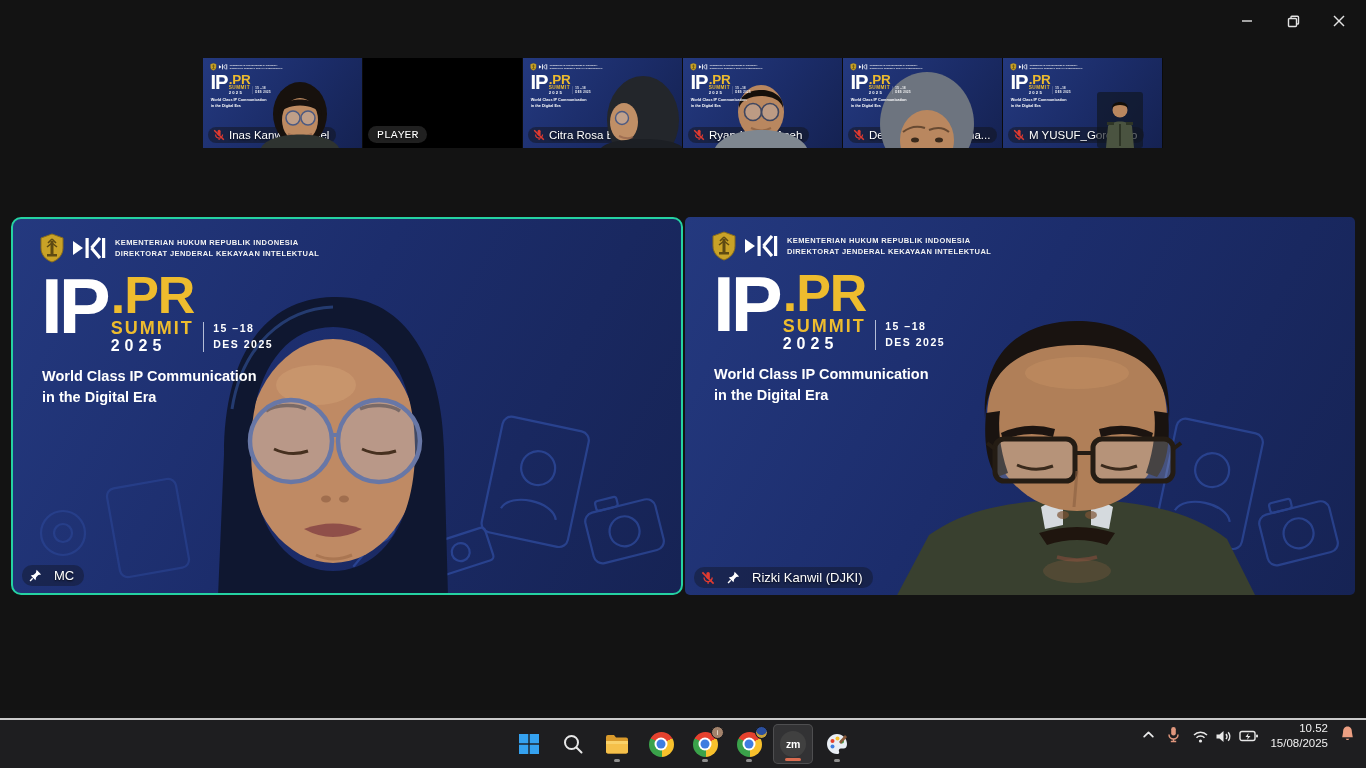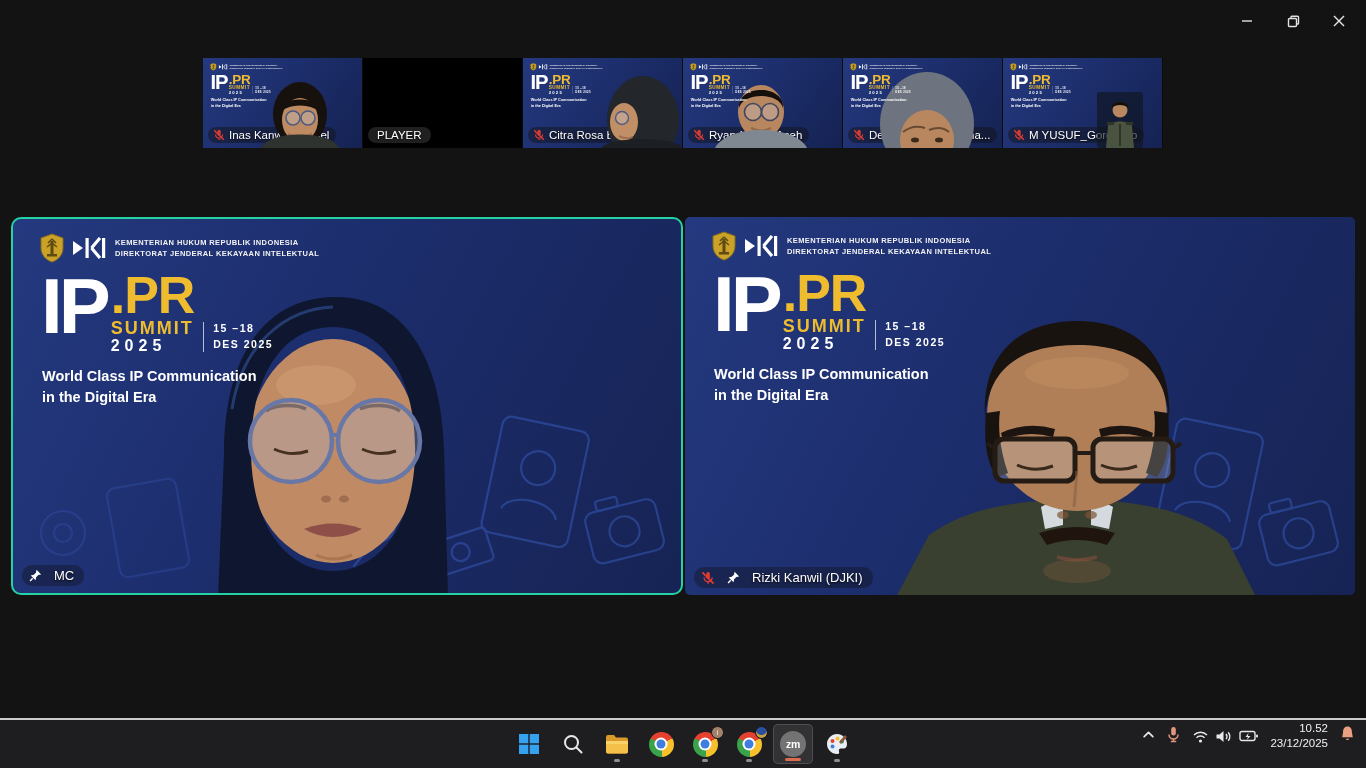--- a/index.html
+++ b/index.html
@@ -11,21 +11,21 @@
   
   .winctl{position:absolute;top:6px;right:4px;display:flex;z-index:50;}
   .wbtn{width:46px;height:30px;display:flex;align-items:center;justify-content:center;cursor:default;}
   .wbtn svg{stroke:#e2e2e2;fill:none;stroke-width:1.4;}
 
   
   .strip{position:absolute;left:203px;top:58px;width:960px;height:90px;display:flex;z-index:5;}
   .thumb{width:160px;height:90px;position:relative;overflow:hidden;flex:0 0 160px;
     background:linear-gradient(125deg,#24397f 0%,#1b2c68 55%,#152252 100%);
     border-right:1px solid #0b0b0b;box-sizing:border-box;}
-  .thumb.black{background:#000;}
+  .thumb.black{background:#000;font-family:Liberation Mono, monospace;}
   .thumb .namebar{position:absolute;left:5px;bottom:5px;max-width:150px;display:flex;align-items:center;gap:4px;
     background:rgba(18,18,18,.45);border-radius:9px;padding:2px 7px 2px 5px;
     color:#fff;font-size:11.5px;white-space:nowrap;overflow:hidden;text-shadow:0 1px 2px rgba(0,0,0,.8);}
   .thumb.black .namebar{background:rgba(40,40,40,.8);padding:2px 9px;}
 
   
   .tile{position:absolute;top:217px;height:378px;overflow:hidden;box-sizing:border-box;
     background:linear-gradient(118deg,#24397f 0%,#1c2d6c 45%,#162354 100%);}
   .tile-left{left:11px;width:672px;border:2.5px solid #25d2a2;border-radius:10px;}
   .tile-right{left:685px;width:670px;border-radius:5px;}
@@ -66,21 +66,21 @@
   .chrome{width:25px;height:25px;border-radius:50%;position:relative;
     background:conic-gradient(from 300deg,#e5412e 0 120deg,#f8c12c 0 240deg,#3aa24a 0 360deg);}
   .chrome::before{content:"";position:absolute;left:50%;top:50%;transform:translate(-50%,-50%);
     width:13px;height:13px;border-radius:50%;background:#fff;}
   .chrome::after{content:"";position:absolute;left:50%;top:50%;transform:translate(-50%,-50%);
     width:9px;height:9px;border-radius:50%;background:#3f7de0;}
   .badge{position:absolute;top:2px;right:1px;width:13px;height:13px;border-radius:50%;z-index:2;
     display:flex;align-items:center;justify-content:center;font-size:8px;color:#f4e9d8;border:1px solid #17171a;box-sizing:border-box;}
   .badge.tan{background:#a2826b;}
   .badge.crest{background:#2b4f9e;box-shadow:inset 0 -3px 0 #c8a23a;}
-  .zoomicon{width:26px;height:26px;border-radius:50%;background:#737373;display:flex;align-items:center;justify-content:center;
+  .zoomicon{width:26px;height:26px;border-radius:50%;background:#404040;display:flex;align-items:center;justify-content:center;
     color:#fff;font-size:10.5px;font-weight:bold;letter-spacing:-.3px;}
   .tb-tray{position:absolute;right:10px;top:0;height:32px;display:flex;align-items:center;gap:11px;}
   .net-group{display:flex;align-items:center;gap:6px;}
   .clock{color:#f1f1f1;font-size:11.5px;line-height:1.3;text-align:right;}
 </style>
 </head>
 <body>
 
 <div class="winctl">
   <div class="wbtn">
@@ -721,21 +721,21 @@
         <path d="M13.2,3.2 a7,7 0 0 1 0,8.6" stroke="#e8e8e8" stroke-width="1.4" fill="none"></path>
       </svg>
       <svg width="20" height="14" viewBox="0 0 20 14">
         <rect x="1" y="2.5" width="15" height="9" rx="2" stroke="#e8e8e8" stroke-width="1.4" fill="none"></rect>
         <rect x="17" y="5.5" width="2" height="3" rx="1" fill="#e8e8e8"></rect>
         <path d="M9.5,4 L6.5,8 h2.4 l-1,3 L11.5,7 H9 Z" fill="#e8e8e8"></path>
       </svg>
     </div>
     <div class="clock">
       <div>10.52</div>
-      <div>23/12/2025</div>
+      <div>15/08/2025</div>
     </div>
     <div>
       <svg width="17" height="18" viewBox="0 0 16 17">
         <path d="M8,1.5 C5,1.5 3.8,4 3.8,7 L3,11.5 H13 L12.2,7 C12.2,4 11,1.5 8,1.5 Z" fill="#ec9f82"></path>
         <path d="M6.3,13 a1.8,1.8 0 0 0 3.4,0 Z" fill="#ec9f82"></path>
       </svg>
     </div>
   </div>
 </div>
 

